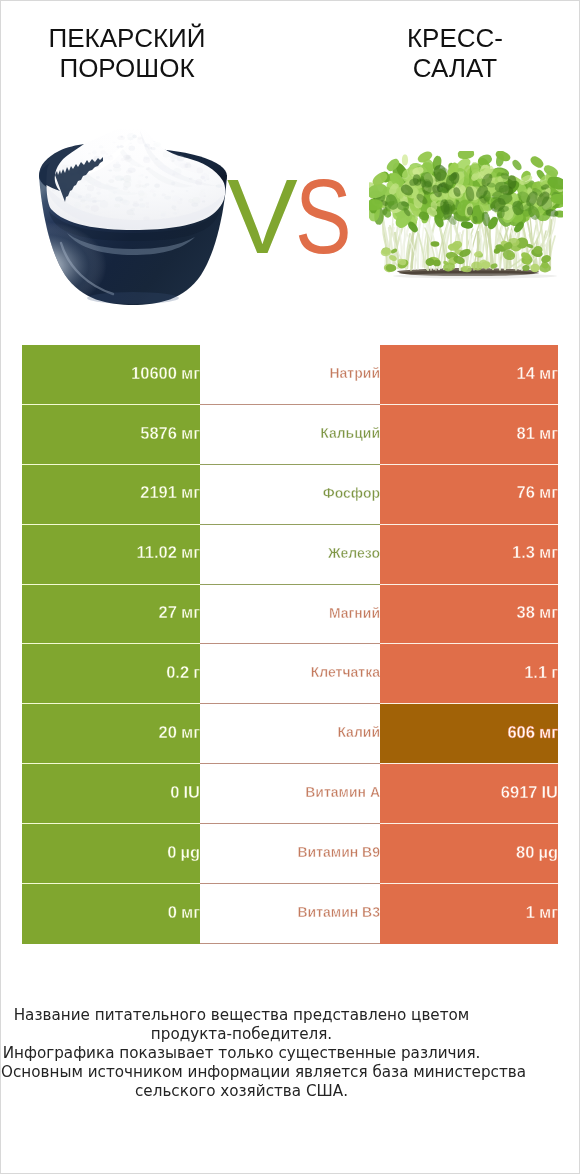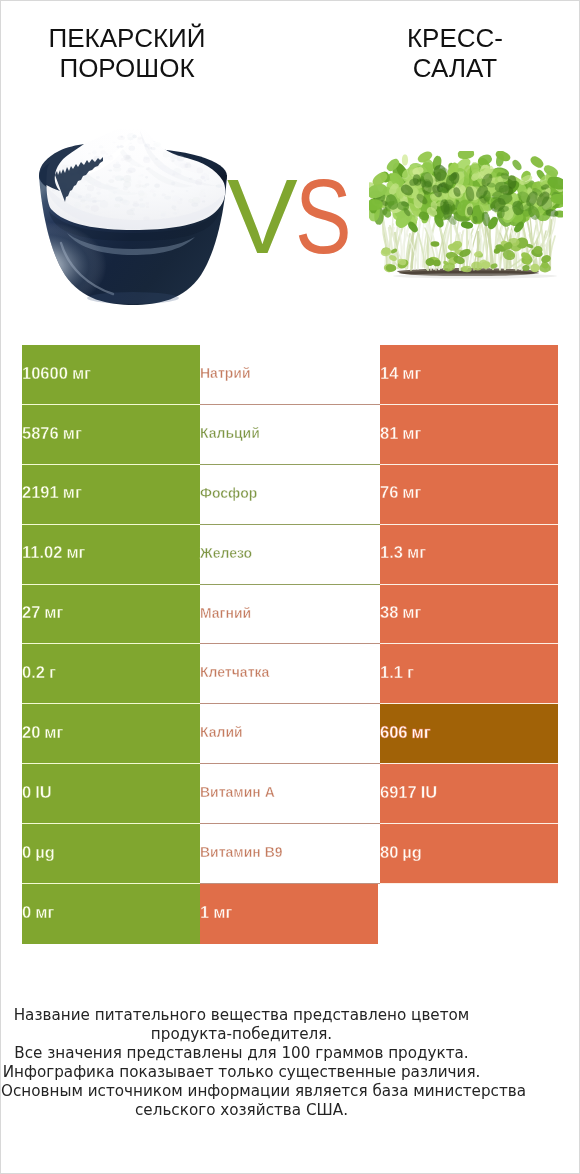--- a/index.html
+++ b/index.html
@@ -18,21 +18,21 @@
   .hero-left{position:absolute;left:36px;top:128px;width:194px;height:176px;}
   .hero-right{position:absolute;left:368px;top:150px;width:194px;height:132px;}
   .vs-wrap{position:absolute;left:226px;top:162px;width:170px;height:106px;font-size:106px;line-height:106px;
            font-weight:400;letter-spacing:0px;white-space:nowrap;}
   .vs-v{color:#80a62f;display:inline-block;}
   .vs-s{color:#e06e49;display:inline-block;transform:scaleX(0.80);transform-origin:left center;margin-left:-3px;}
 
   
   .table{position:absolute;left:21px;top:344px;width:536px;}
   .row{display:flex;height:59.9px;box-sizing:border-box;}
-  .cell{display:flex;align-items:center;justify-content:flex-start;box-sizing:border-box;height:100%;line-height:1;}
+  .cell{display:flex;align-items:center;justify-content:flex-end;box-sizing:border-box;height:100%;line-height:1;}
   .c-left{width:178px;color:#fdfff0;font-weight:700;font-size:16.5px;border-bottom:1px solid #f2fad2;padding-bottom:3px;
           -webkit-text-stroke:0.4px #80a62f;}
   .c-mid{width:180px;font-weight:700;font-size:14px;background:#fff;padding-bottom:3px;
          -webkit-text-stroke:0.45px #ffffff;}
   .c-right{width:178px;color:#fffaf5;font-weight:700;font-size:16.5px;border-bottom:1px solid #fdf0e4;padding-bottom:3px;
            -webkit-text-stroke:0.4px #e06e49;}
   .row:last-child .c-left,.row:last-child .c-right{border-bottom:none;}
   .val .u{font-size:inherit;margin-left:4px;font-weight:700;}
 
   
@@ -994,28 +994,30 @@
         <div class="cell c-right val" style="background:#e06e49">
           <span>80</span>
           <span class="u">µg</span>
         </div>
       </div>
       <div class="row">
         <div class="cell c-left val" style="background:#80a62f">
           <span>0</span>
           <span class="u">мг</span>
         </div>
+        <div class="cell c-mid" style="color:#c47b5f;border-bottom:1px solid #bd9181">
+          <span>Витамин B3</span>
+        </div>
         <div class="cell c-right val" style="background:#e06e49">
           <span>1</span>
           <span class="u">мг</span>
         </div>
       </div>
     </div>
 
   <div class="footer">
       <div>Название питательного вещества представлено цветом</div>
       <div>продукта-победителя.</div>
-      <div>Все значения представлены для 100 граммов продукта.</div>
       <div>Инфографика показывает только существенные различия.</div>
       <div>Основным источником информации является база министерства</div>
       <div>сельского хозяйства США.</div>
     </div>
 </div>
 
 </body></html>

